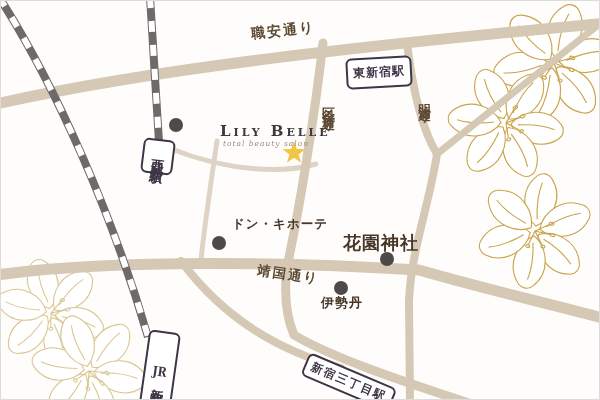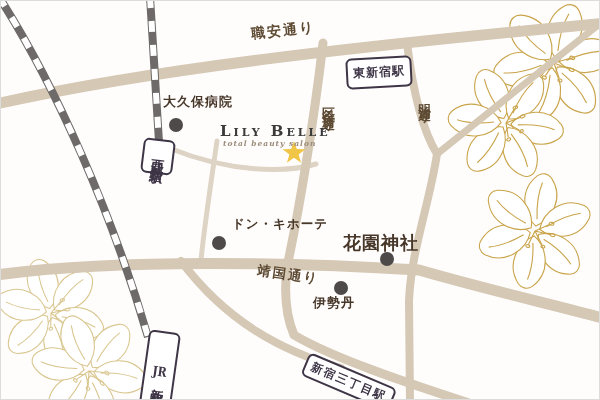--- a/index.html
+++ b/index.html
@@ -85,34 +85,33 @@
     </g>
 
     <polygon fill="#f1c546" transform="translate(293,152)" points="0,-12 2.8,-3.9 11.4,-3.7 4.6,1.5 7.1,9.7 0,4.8 -7.1,9.7 -4.6,1.5 -11.4,-3.7 -2.8,-3.9"></polygon>
   </svg>
 
   <div class="lbl road-label" style="left:250px;top:21px;font-size:14px;transform:rotate(-6deg);">職安通り</div>
   <div class="lbl road-label vertical" style="left:319px;top:96px;font-size:13px;">区役所通り</div>
   <div class="lbl road-label vertical" style="left:416px;top:92px;font-size:12.5px;">明治通り</div>
   <div class="lbl road-label" style="left:256px;top:266px;font-size:13.5px;transform:rotate(8deg);">靖国通り</div>
 
-  <div class="lbl poi-label" style="left:162px;top:94px;font-size:13px;">大久保病院</div>
   <div class="poi-dot" style="left:168px;top:117px;"></div>
 
   <div class="lbl poi-label" style="left:211px;top:216px;font-size:12.5px;margin-left:20px;">ドン・キホーテ</div>
   <div class="poi-dot" style="left:211px;top:235px;"></div>
 
   <div class="lbl poi-label" style="left:342px;top:232px;font-size:18px;">花園神社</div>
   <div class="poi-dot" style="left:379px;top:251px;"></div>
 
-  <div class="lbl poi-label" style="left:312px;top:295px;font-size:13px;">伊勢丹</div>
+  <div class="lbl poi-label" style="left:320px;top:295px;font-size:13px;">伊勢丹</div>
   <div class="poi-dot" style="left:333px;top:280px;"></div>
 
   <div class="lbl logo-title" style="left:219px;top:122px;width:106px;">Lily Belle</div>
-  <div class="lbl logo-tagline" style="left:222px;top:139px;width:64px;font-weight:bold;">total beauty salon</div>
+  <div class="lbl logo-tagline" style="left:222px;top:139px;width:64px;">total beauty salon</div>
 
   <div class="station-box" style="left:345px;top:56px;padding:5px 5px;font-size:12px;letter-spacing:1px;transform:rotate(-3deg);">東新宿駅</div>
 
   <div class="station-box vertical" style="left:141px;top:138px;padding:8px 5px;font-size:13px;transform:rotate(7deg);">西武新宿駅</div>
 
   <div class="station-box vertical" style="left:142px;top:330px;padding:8px 5px;font-size:13px;height:70px;transform:rotate(8deg);">
       <span class="jr-combined">JR</span>
       <span>新宿駅</span>
     </div>
 

